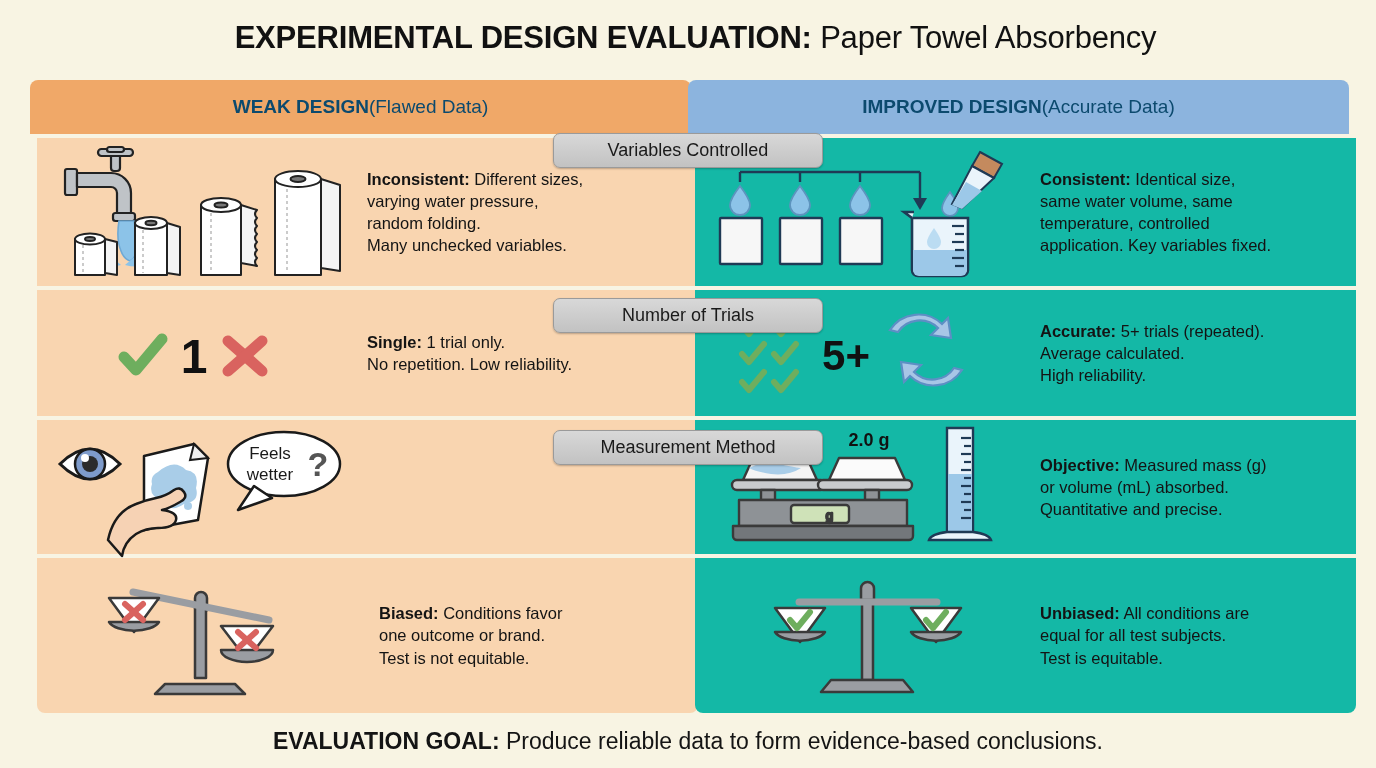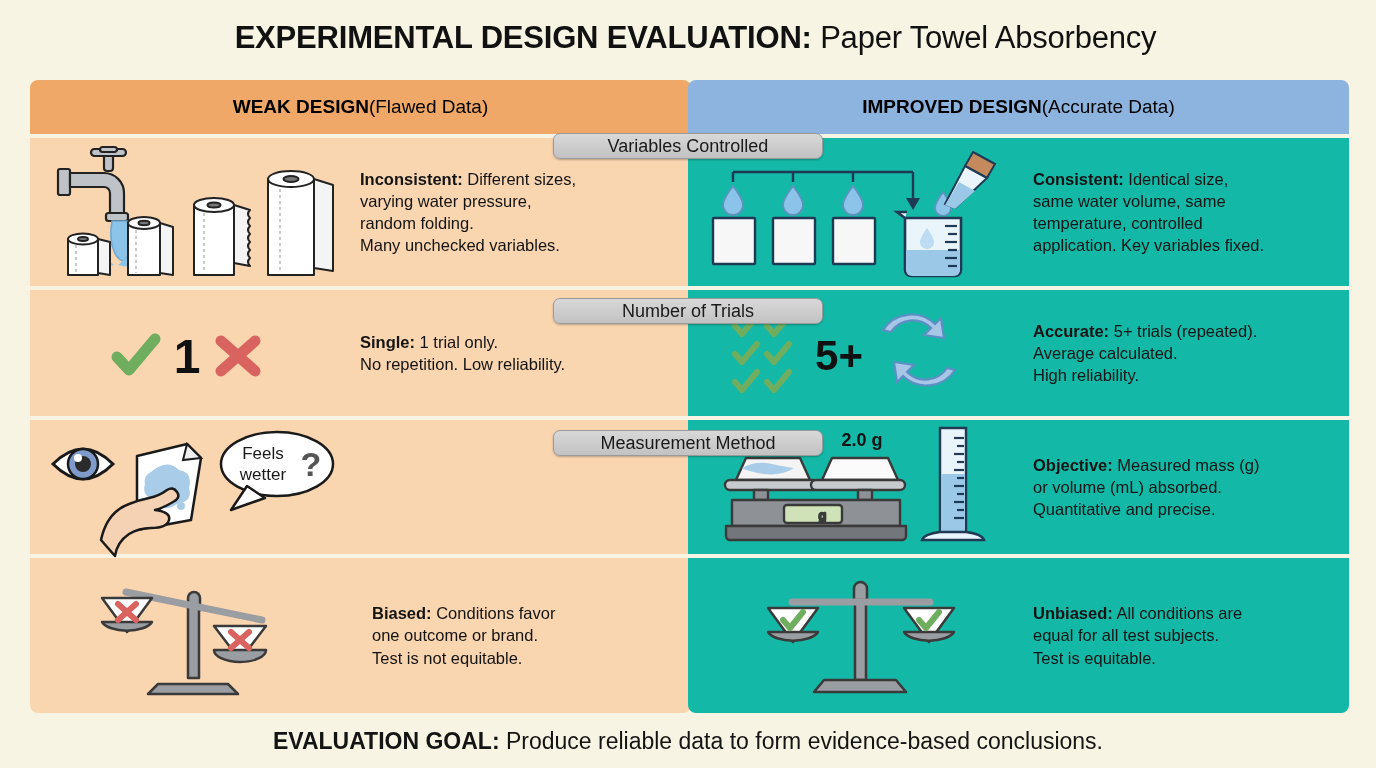--- a/index.html
+++ b/index.html
@@ -21,50 +21,50 @@
   .title .light { font-weight: normal; }
 
   
   .panel { position: absolute; top: 80px; width: 661px; height: 633px; }
   .panel.left  { left: 30px; }
   .panel.right { left: 688px; }
 
   .col-head {
     position: absolute; left: 0; top: 0; width: 100%; height: 54px;
     display: flex; align-items: center; justify-content: center;
-    font-size: 19px; color: #000000; white-space: nowrap;
+    font-size: 19px; color: #0c4a6e; white-space: nowrap;
   }
   .left  .col-head { background: #F0A868; border-radius: 8px 8px 0 0; }
   .right .col-head { background: #8CB4DE; border-radius: 8px 8px 0 0; }
   .col-head .b { font-weight: bold; }
   .col-head .n { font-weight: normal; }
 
   .row {
-    position: absolute; left: 0; width: 100%;
+    position: absolute; left: 7px; width: 100%;
     display: flex; align-items: center;
   }
   .left  .row { background: #F9D5B0; }
   .right .row { background: #14b8a6; }
   .row.r1 { top: 58px;  height: 148px; }
   .row.r2 { top: 210px; height: 126px; }
   .row.r3 { top: 340px; height: 134px; }
   .row.r4 { top: 478px; height: 155px; }
   .left  .row.r4 { border-radius: 0 0 8px 8px; gap: 12px; }
   .right .row.r4 { border-radius: 0 0 8px 8px; }
 
   .art { flex: 0 0 330px; height: 100%; display: flex; align-items: center; justify-content: center; }
   .right .art { flex-basis: 345px; }
   .txt { flex: 1; padding-right: 14px; font-size: 16.5px; line-height: 1.34; color: #141414; }
   .txt .lead { font-weight: bold; }
   .txt p { white-space: pre-line; }
 
   
   .pill {
     position: absolute; left: 50%; transform: translateX(-50%);
-    height: 26px; padding: 0 26px; min-width: 270px;
+    height: 35px; padding: 0 26px; min-width: 270px;
     display: flex; align-items: center; justify-content: center;
     background: linear-gradient(#D8D8D8, #C2C2C2);
     border: 1.5px solid #9a9a9a; border-radius: 7px;
     font-size: 18px; color: #1a1a1a; white-space: nowrap;
     box-shadow: 0 1px 2px rgba(0,0,0,.25);
     z-index: 5;
   }
   .pill.p1 { top: 133px; }
   .pill.p2 { top: 298px; }
   .pill.p3 { top: 430px; }

